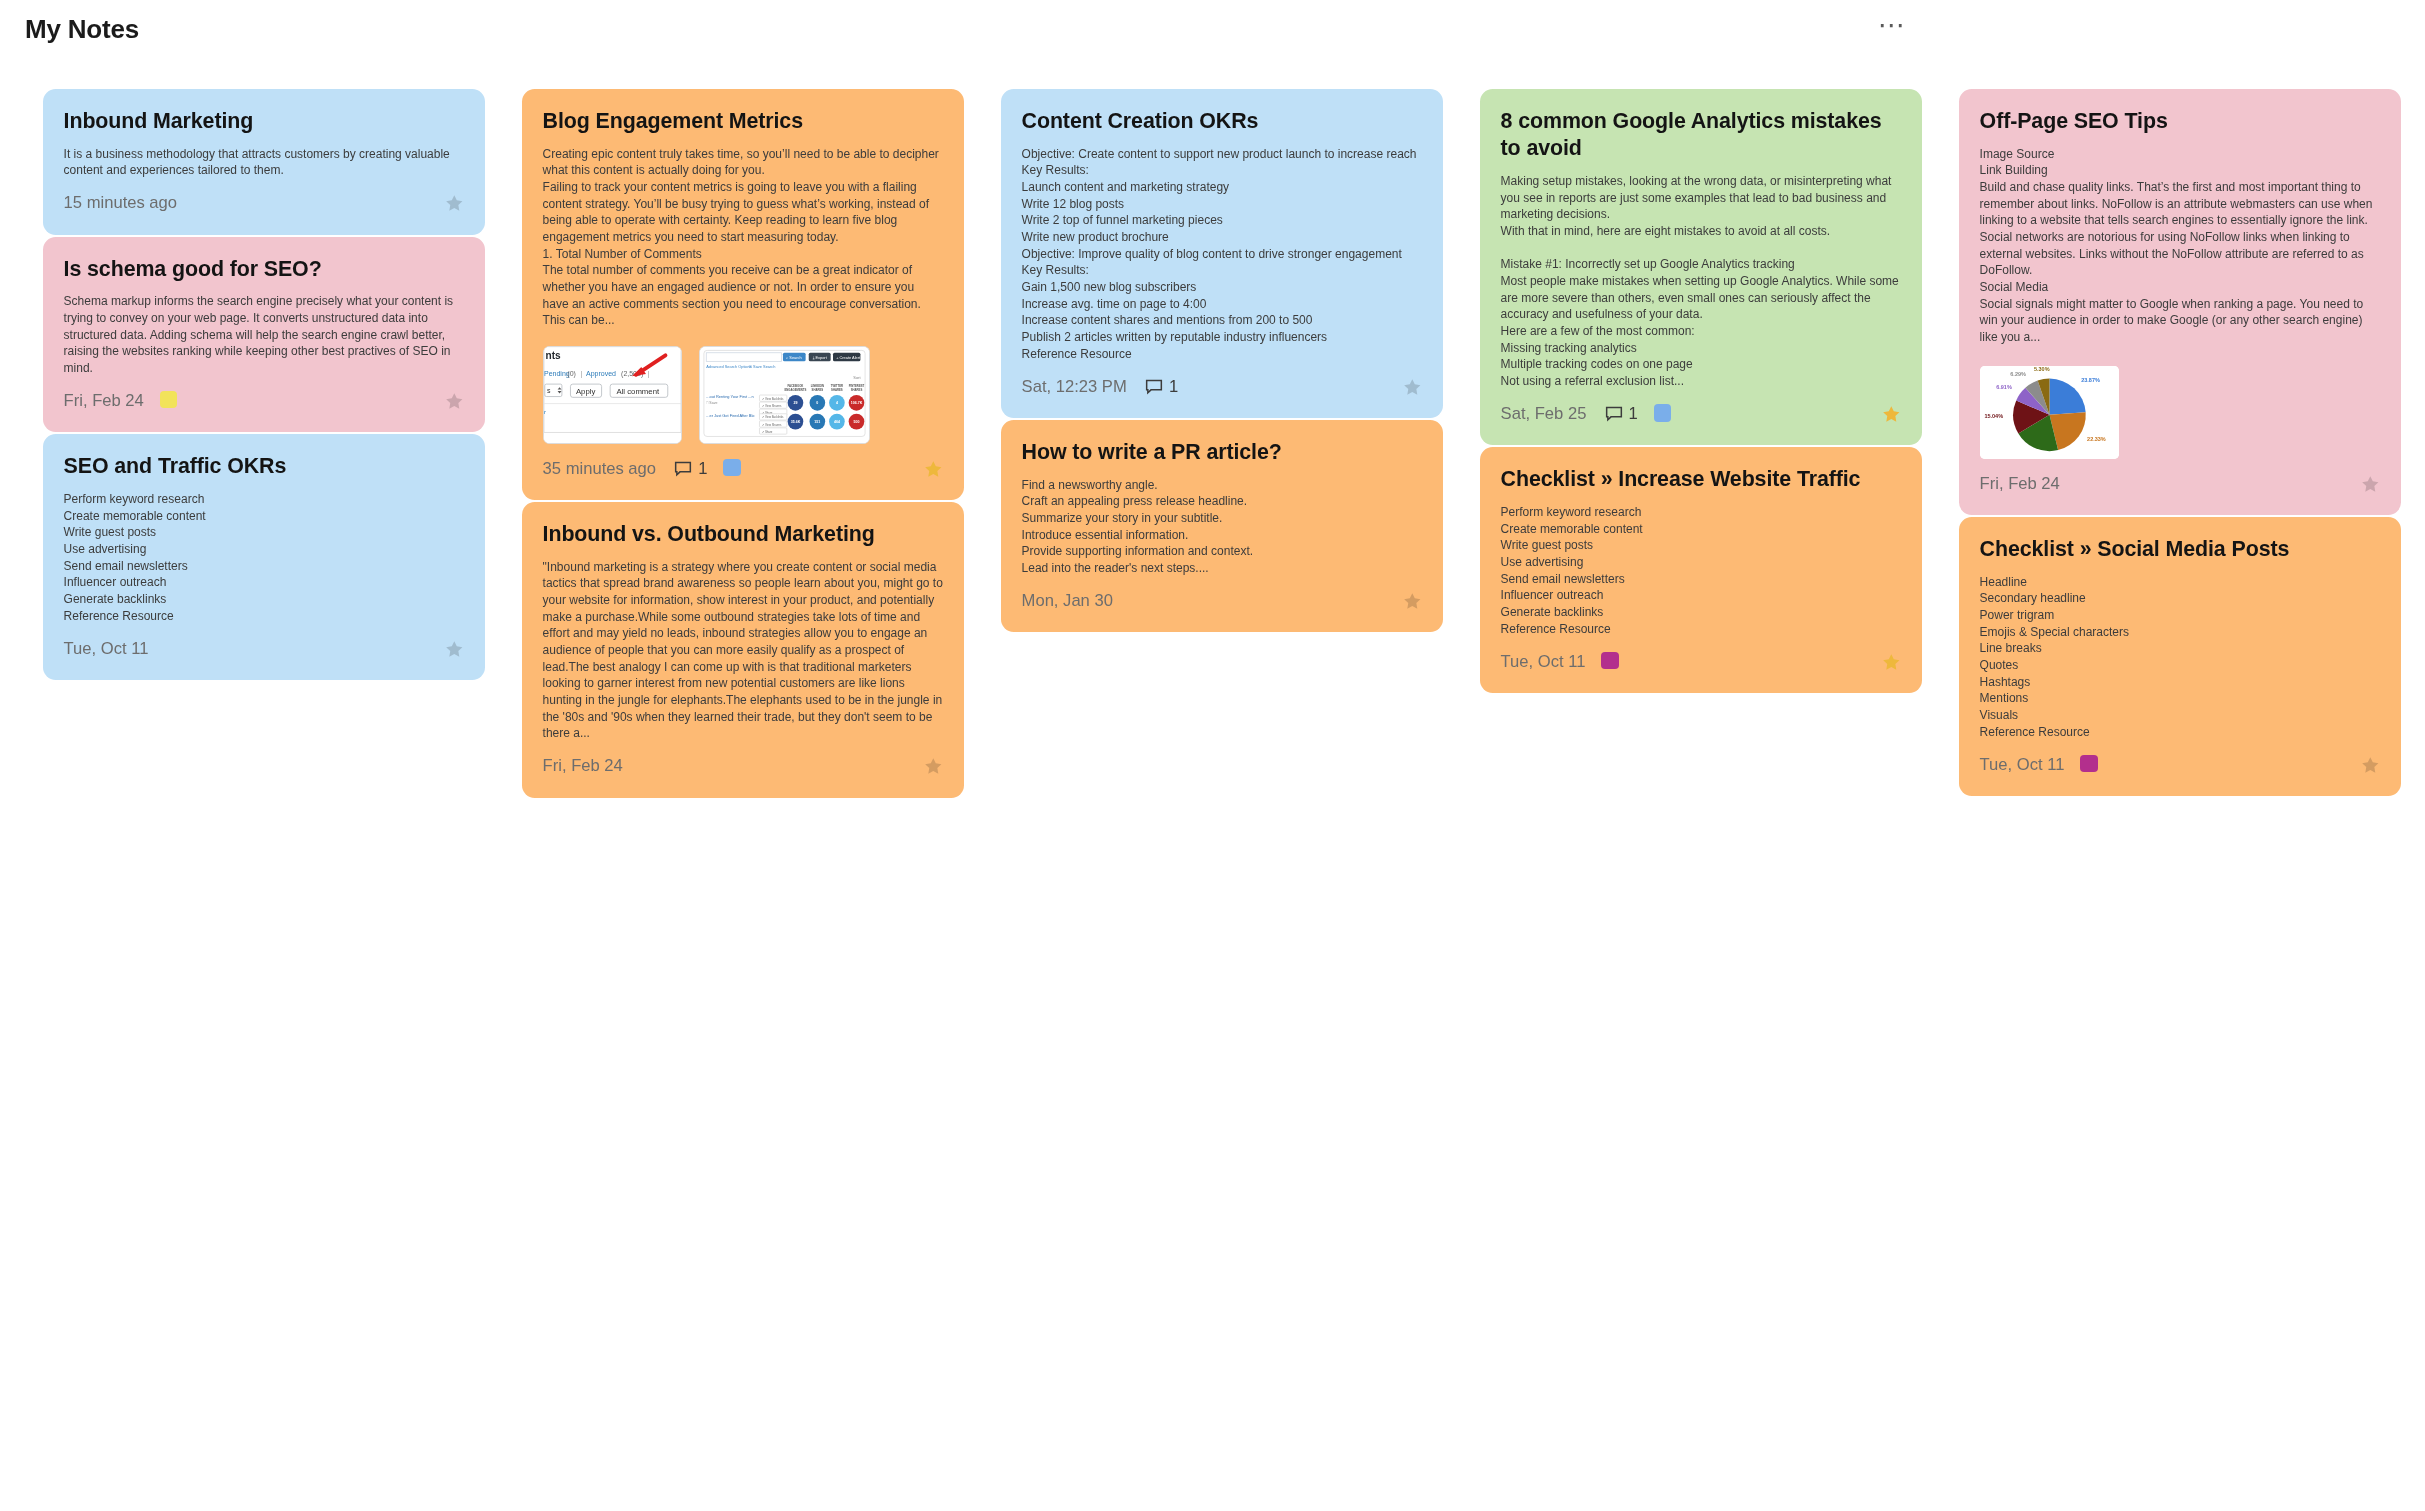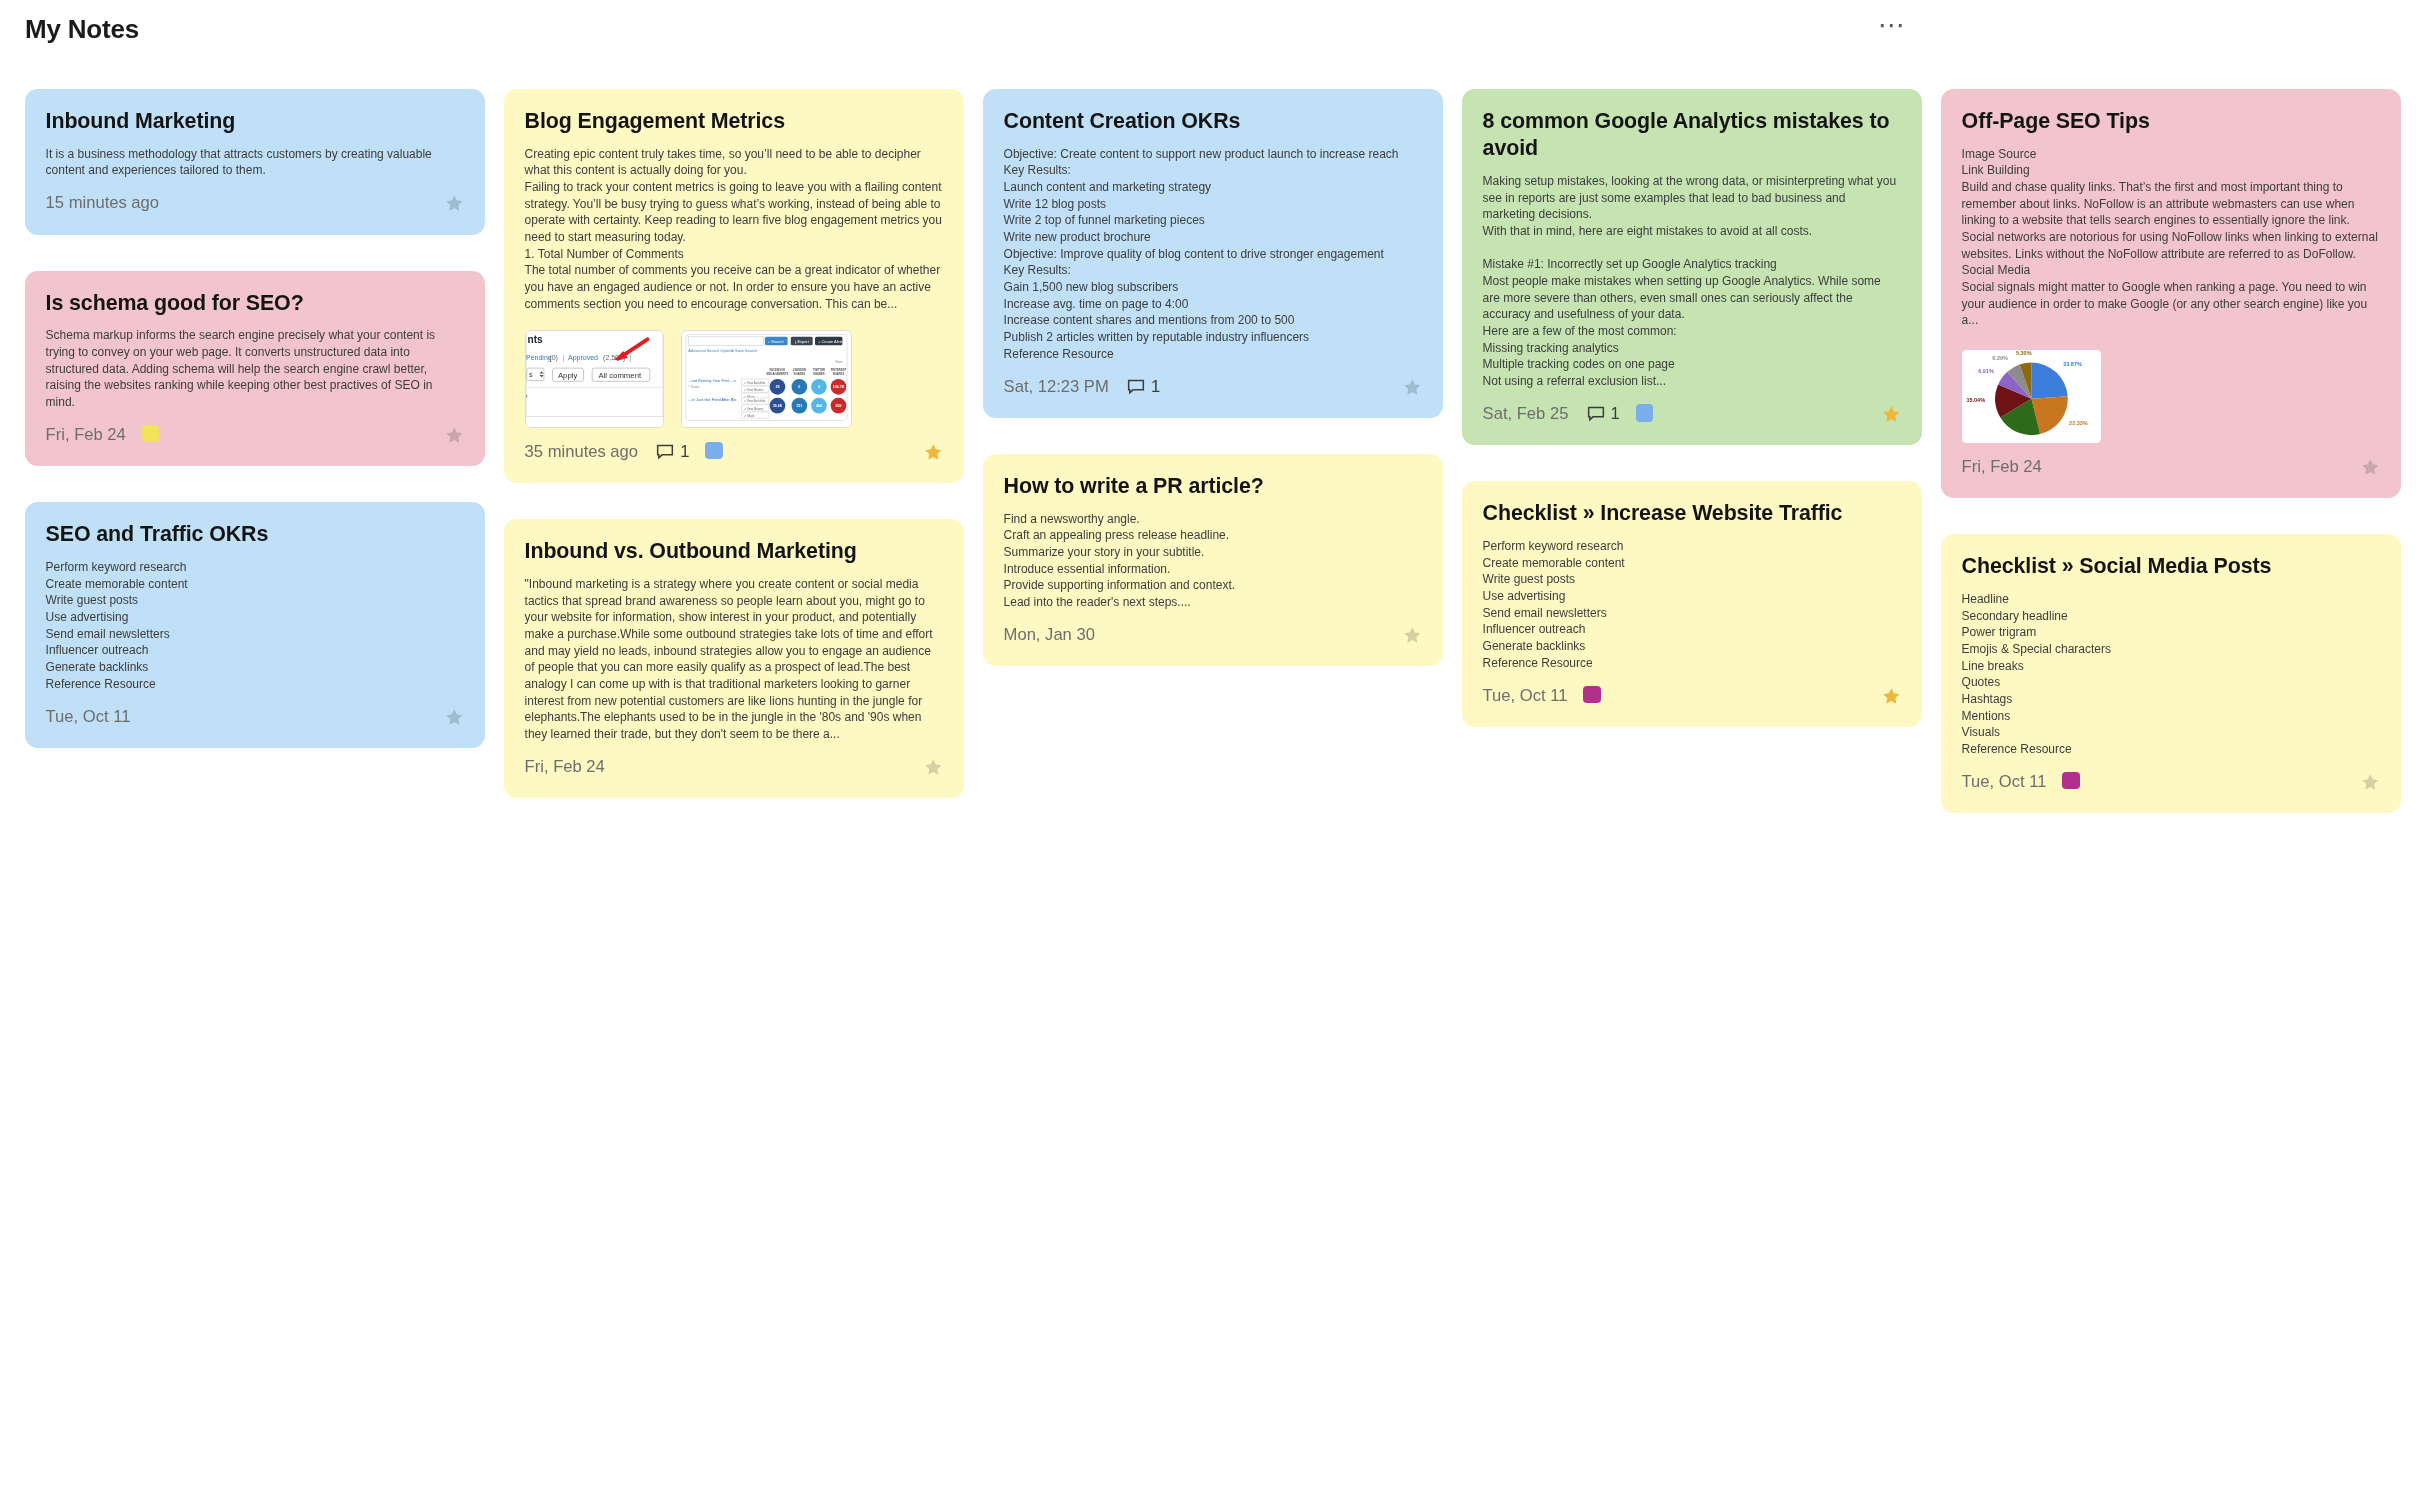--- a/index.html
+++ b/index.html
@@ -45,31 +45,32 @@
     width: 2426px;
     padding: 0 25px;
     display: flex;
     gap: 19px;
     align-items: flex-start;
   }
   .column {
     width: 533px;
     display: flex;
     flex-direction: column;
-    gap: 36px;
+    gap: 2px;
+    margin-left: 18px;
   }
 
   
   .note {
     border-radius: 12.7px;
     padding: 19px 20.6px 14.3px 20.6px;
     position: relative;
   }
   .note.blue   { background: #bfe0f7; }
-  .note.yellow { background: #fef9c3; }
+  .note.yellow { background: #fdba74; }
   .note.pink   { background: #f2c5ce; }
   .note.green  { background: #c6e4b2; }
 
   .note-title {
     font-size: 21.4px;
     font-weight: bold;
     color: #141414;
     line-height: 1.28;
     margin-bottom: 10.3px;
     letter-spacing: -0.1px;

